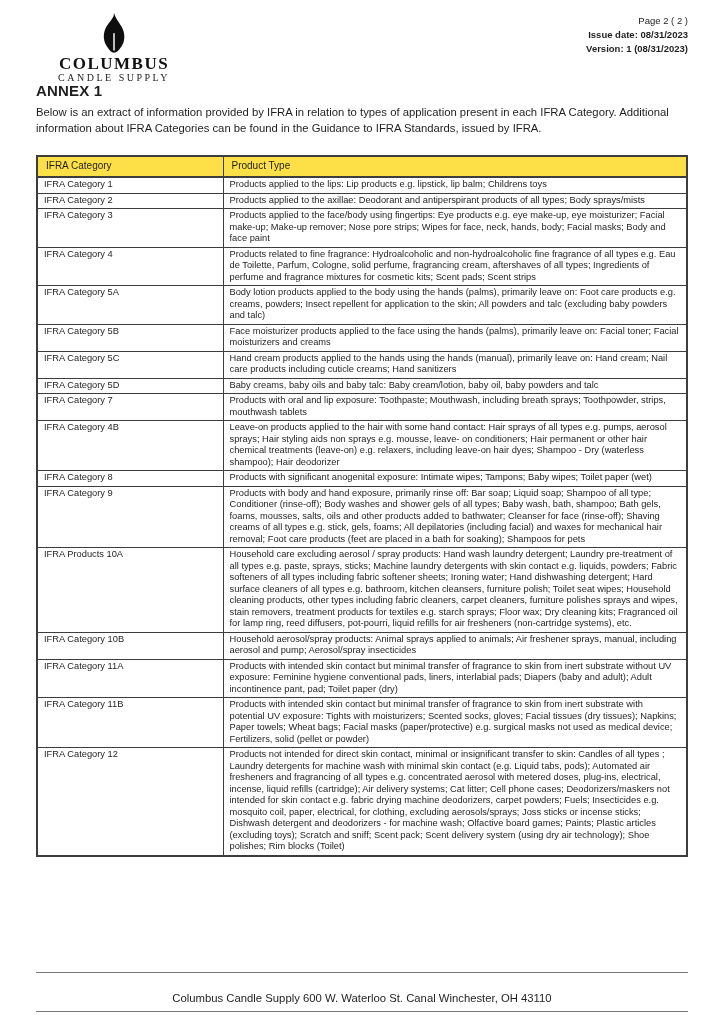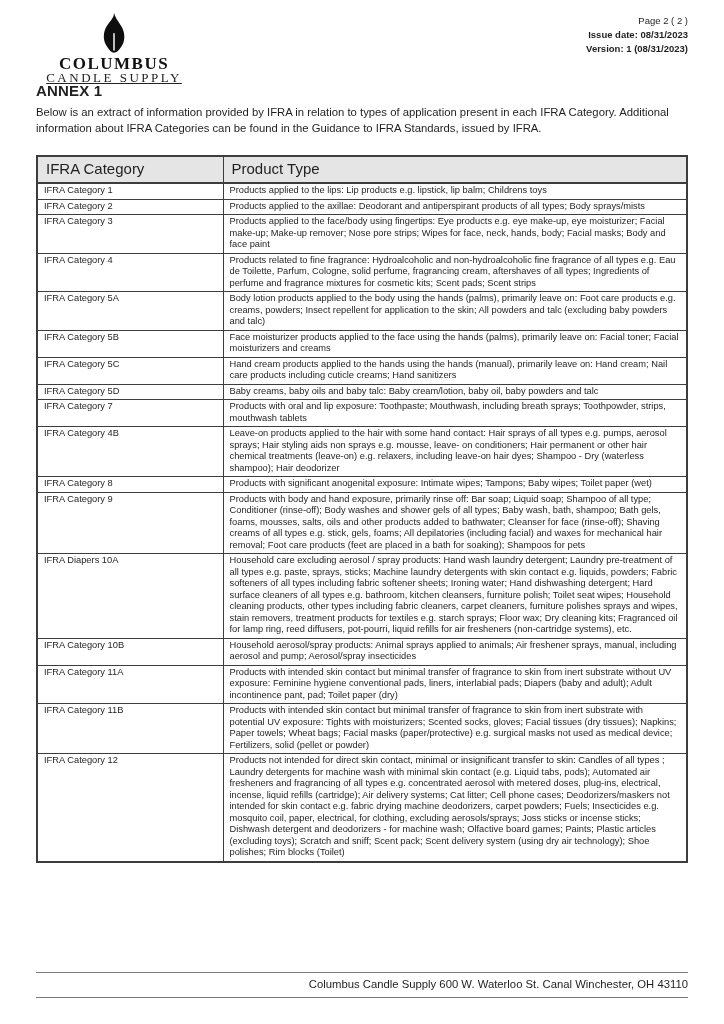--- a/index.html
+++ b/index.html
@@ -17,50 +17,50 @@
   .hdr { position:absolute; top:12px; left:36px; right:36px; display:flex; justify-content:space-between; }
   .logo { width:150px; text-align:center; padding-left:6px; }
   .logo .flame { display:block; margin:0 auto 1px auto; }
   .logo-name {
     font-family:"Liberation Serif", serif;
     font-size:17px; font-weight:700; letter-spacing:1.5px; color:#111;
     line-height:17px; white-space:nowrap;
   }
   .logo-sub {
     font-family:"Liberation Serif", serif;
-    font-size:13px; font-weight:400; letter-spacing:2.5px; color:#222;
-    line-height:11px; white-space:nowrap;text-decoration:underline;
+    font-size:10px; font-weight:400; letter-spacing:2.5px; color:#222;
+    line-height:11px; white-space:nowrap;
   }
   .doc-meta { text-align:right; font-size:9.5px; line-height:14px; padding-top:2px; }
   .doc-meta .bold { font-weight:700; }
   
   .annex-title { position:absolute; top:82px; left:36px; font-size:15px; font-weight:700; letter-spacing:0.2px; }
   .intro { position:absolute; top:105px; left:36px; width:652px; font-size:11.3px; line-height:15.5px; }
   
   .tbl-wrap { position:absolute; top:155px; left:36px; width:652px; }
   table { width:652px; border-collapse:collapse; border:2px solid #3d3d3d; }
   th {
-    font-size:15px; font-weight:400; text-align:left;
+    font-size:10px; font-weight:400; text-align:left;
     padding:3px 8px 5px 8px;
     border:1px solid #3d3d3d; border-bottom:2px solid #3d3d3d;
-    background:#e5e5e5;
+    background:#fde047;
   }
   td {
     font-size:9.3px; line-height:11.5px;
     vertical-align:top;
     padding:1px 6px 2px 6px;
     border:1px solid #3d3d3d;
   }
   td.cat { width:186px; white-space:nowrap; }
   
   .footer {
     position:absolute; top:972px; left:36px; right:36px;
     border-top:1px solid #7a7a7a; border-bottom:1px solid #7a7a7a;
-    text-align:right; font-size:11.3px; line-height:14px;
-    padding:4px 0 6px 0;
+    text-align:center; font-size:11.3px; line-height:14px;
+    padding:18px 0 6px 0;
   }
 </style>
 </head>
 <body>
 
 <div class="page">
 
   <div class="hdr">
     <div class="logo">
       <svg class="flame" width="32" height="42" viewBox="0 0 36 52" aria-hidden="true">
@@ -131,21 +131,21 @@
           </tr>
           <tr>
             <td class="cat">IFRA Category 8</td>
             <td>Products with significant anogenital exposure: Intimate wipes; Tampons; Baby wipes; Toilet paper (wet)</td>
           </tr>
           <tr>
             <td class="cat">IFRA Category 9</td>
             <td>Products with body and hand exposure, primarily rinse off: Bar soap; Liquid soap; Shampoo of all type; Conditioner (rinse-off); Body washes and shower gels of all types; Baby wash, bath, shampoo; Bath gels, foams, mousses, salts, oils and other products added to bathwater; Cleanser for face (rinse-off); Shaving creams of all types e.g. stick, gels, foams; All depilatories (including facial) and waxes for mechanical hair removal; Foot care products (feet are placed in a bath for soaking); Shampoos for pets</td>
           </tr>
           <tr>
-            <td class="cat">IFRA Diapers 10A</td>
+            <td class="cat">IFRA Products 10A</td>
             <td>Household care excluding aerosol / spray products: Hand wash laundry detergent; Laundry pre-treatment of all types e.g. paste, sprays, sticks; Machine laundry detergents with skin contact e.g. liquids, powders; Fabric softeners of all types including fabric softener sheets; Ironing water; Hand dishwashing detergent; Hard surface cleaners of all types e.g. bathroom, kitchen cleansers, furniture polish; Toilet seat wipes; Household cleaning products, other types including fabric cleaners, carpet cleaners, furniture polishes sprays and wipes, stain removers, treatment products for textiles e.g. starch sprays; Floor wax; Dry cleaning kits; Fragranced oil for lamp ring, reed diffusers, pot-pourri, liquid refills for air fresheners (non-cartridge systems), etc.</td>
           </tr>
           <tr>
             <td class="cat">IFRA Category 10B</td>
             <td>Household aerosol/spray products: Animal sprays applied to animals; Air freshener sprays, manual, including aerosol and pump; Aerosol/spray insecticides</td>
           </tr>
           <tr>
             <td class="cat">IFRA Category 11A</td>
             <td>Products with intended skin contact but minimal transfer of fragrance to skin from inert substrate without UV exposure: Feminine hygiene conventional pads, liners, interlabial pads; Diapers (baby and adult); Adult incontinence pant, pad; Toilet paper (dry)</td>
           </tr>

